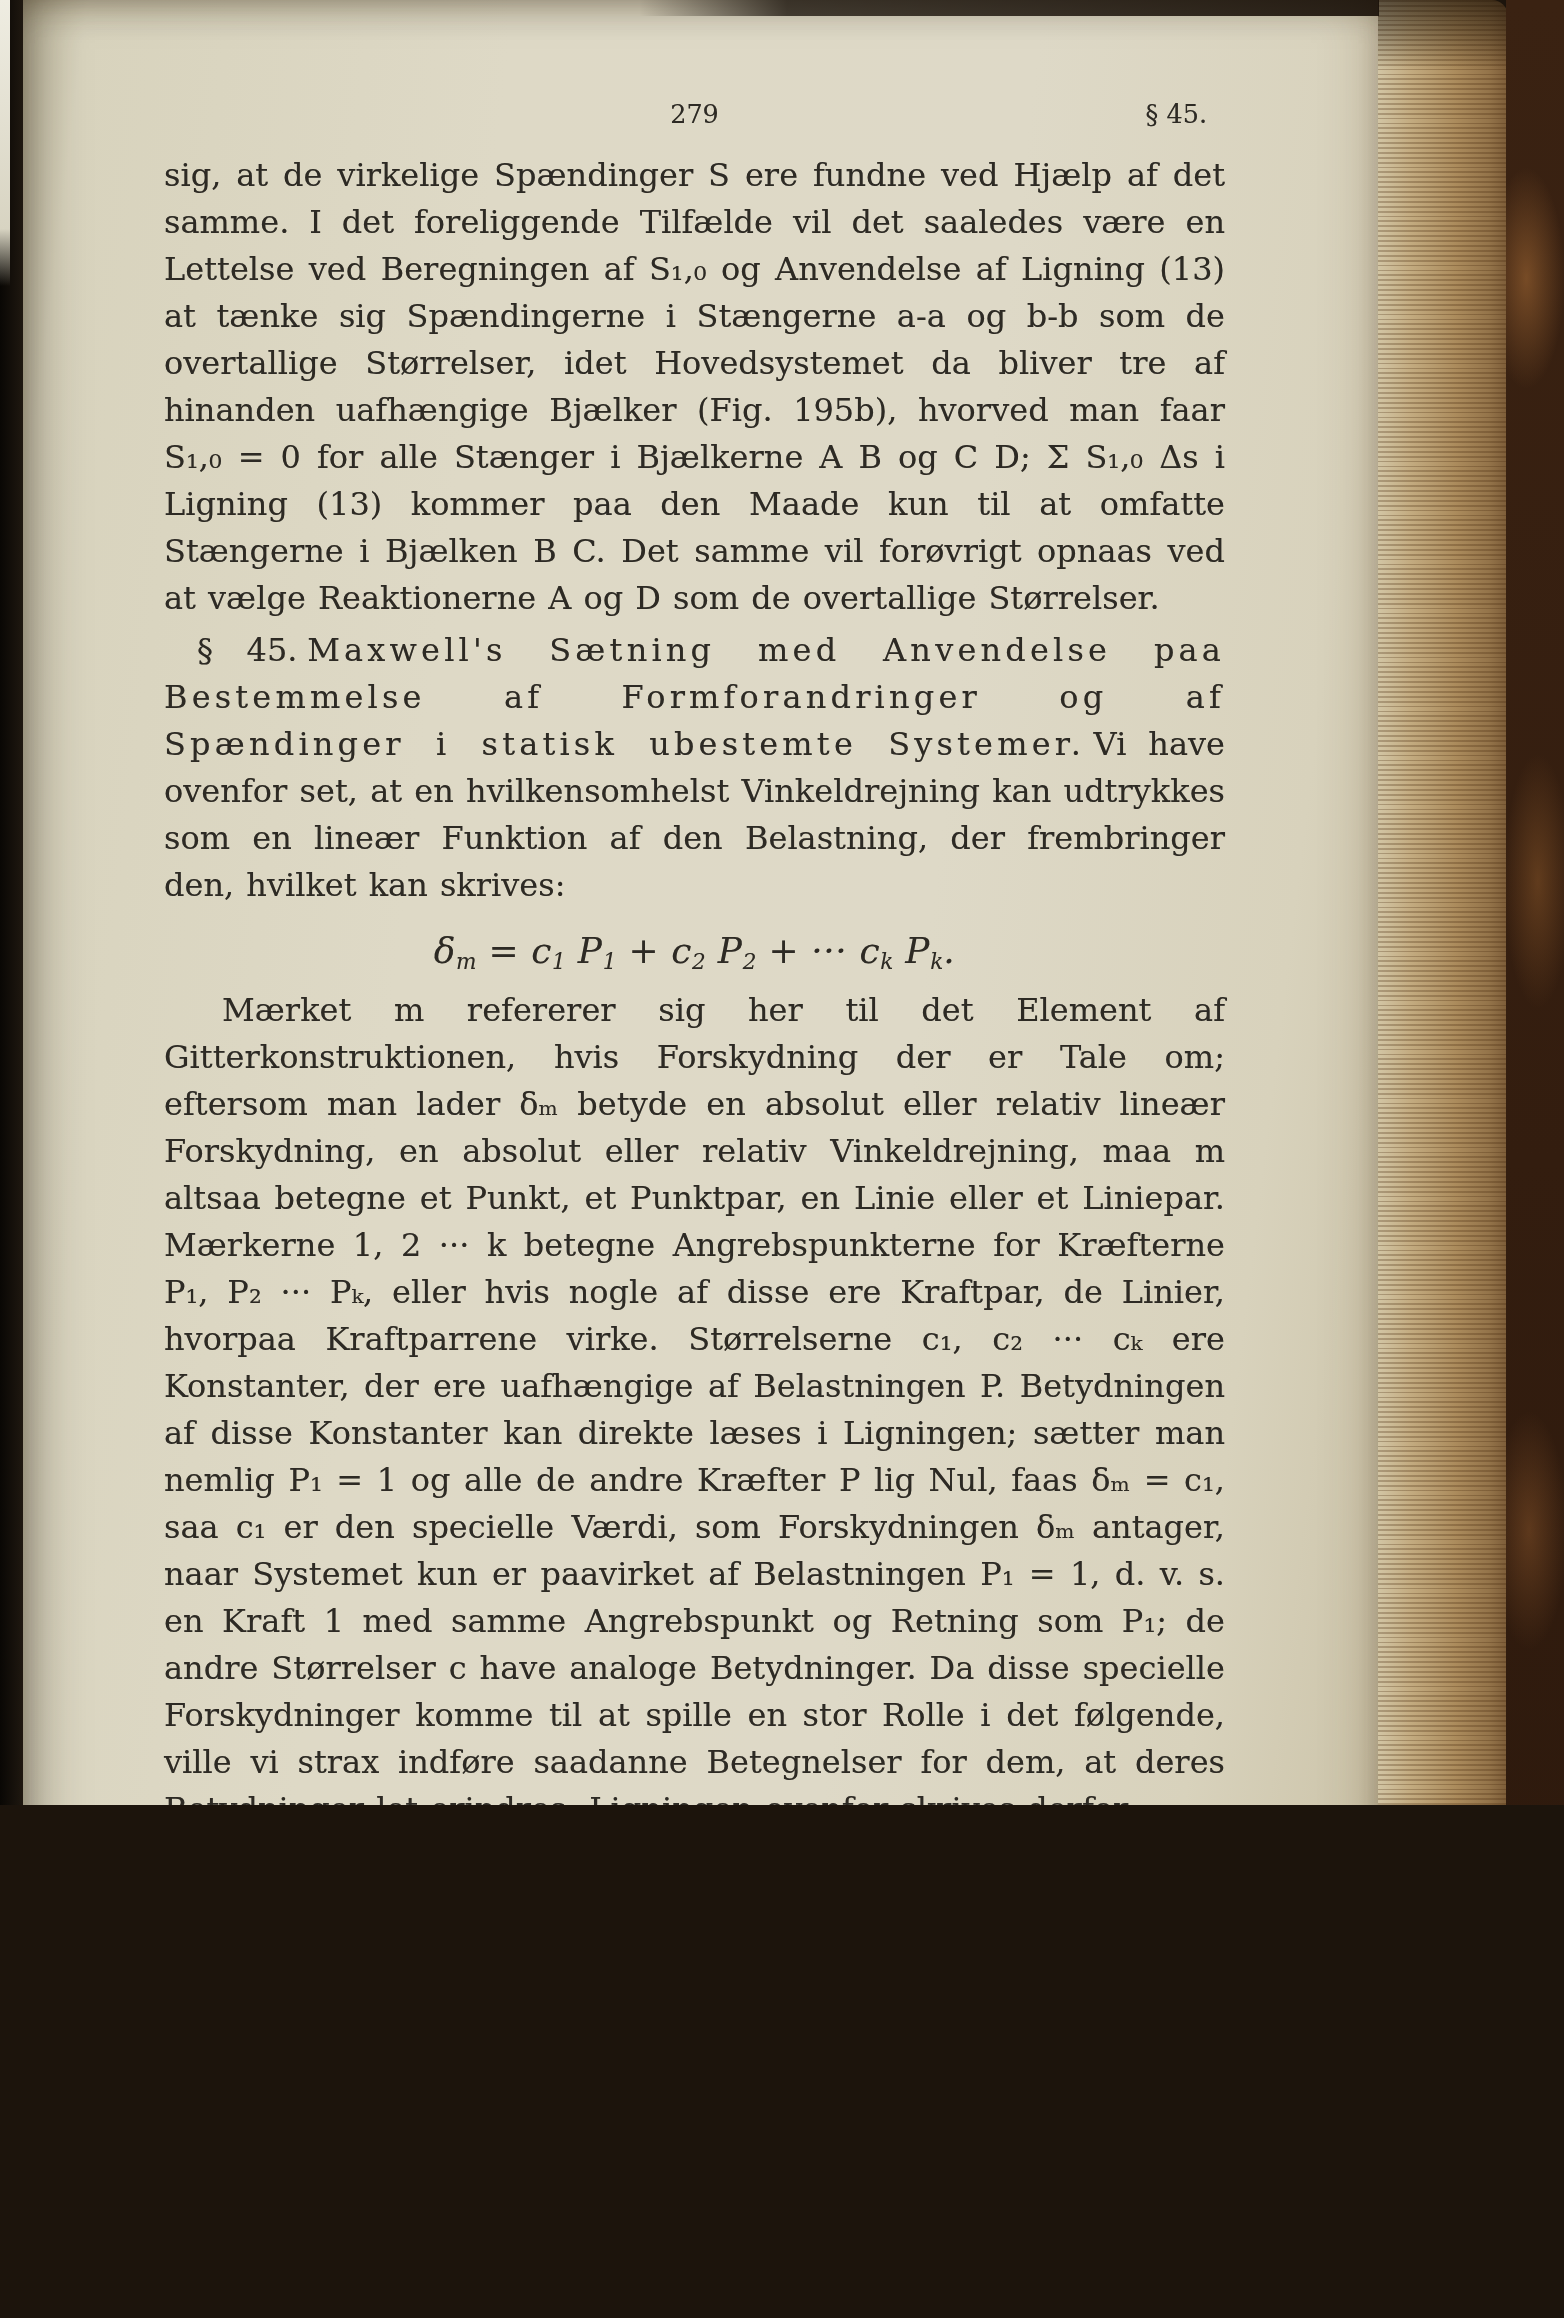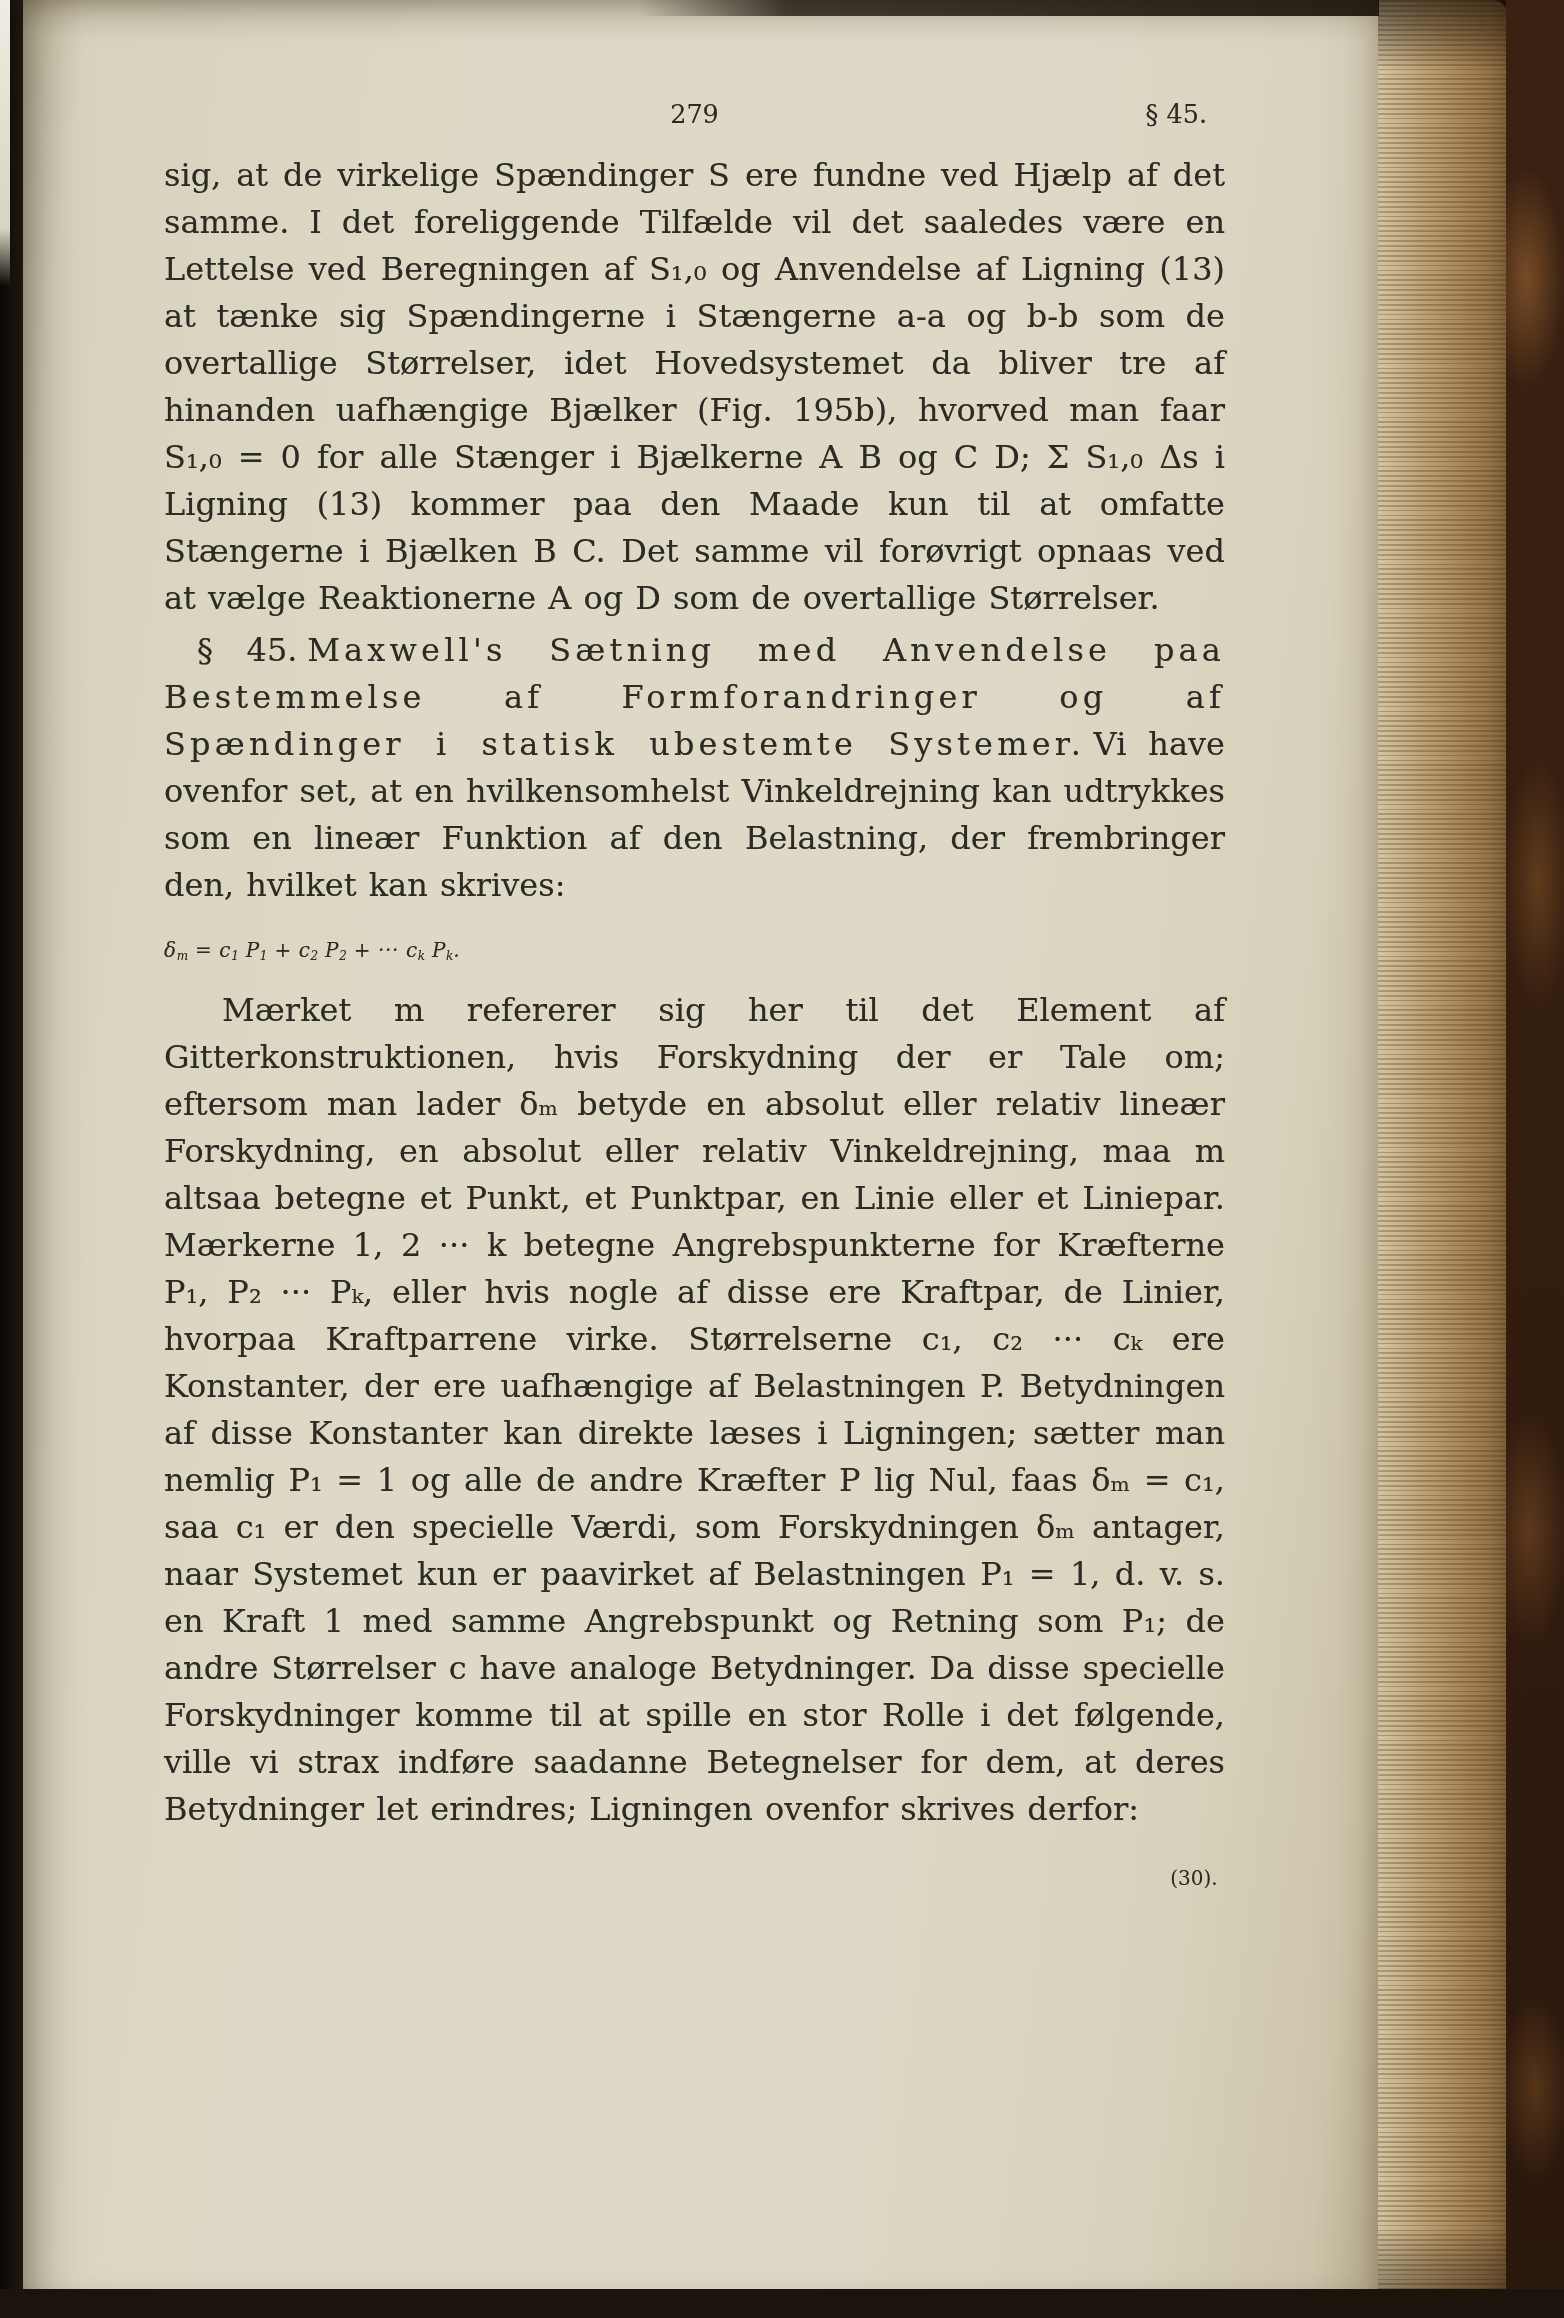--- a/index.html
+++ b/index.html
@@ -1,21 +1,21 @@
 <!DOCTYPE html>
 <html style="font-size:9.7px"><head>
 <meta charset="utf-8">
 <style>
   html, body { margin:0; padding:0; }
   body {
     width:1564px; height:2319px;
     font-family:"DejaVu Serif","Liberation Serif",serif;
     background:#1c140c;
   }
-  .scan { position:relative; width:1564px; height:2289px; overflow:hidden; background:#1c140c; }
+  .scan { position:relative; width:1564px; height:1805px; overflow:hidden; background:#1c140c; }
 
   
   .gutter { position:absolute; top:0; left:0; width:23px; height:2319px;
     background:linear-gradient(to right,#090704,#1f1810); }
   .corner-light { position:absolute; top:0; left:0; width:9.7px; height:286px;
     background:linear-gradient(to bottom,#efede2,#d8d4c2 80%, rgba(216,212,194,0)); }
 
   
   .paper { position:absolute; left:22px; top:0; width:1362px; height:2319px;
     background:linear-gradient(97deg,#c7c1a8 0%,#d8d3bd 4%,#ded9c6 30%,#ded9c7 62%,#d8d2bc 84%,#cdc5ab 95%,#b9ae92 100%);
@@ -58,21 +58,21 @@
   .section-marker { position:absolute; right:18px; }
 
   .para { margin:0; text-align:justify; word-spacing:0.06em; }
   .p2 { margin-top:4.9px; text-indent:33px; }
   .p3 { text-indent:58px; }
   .p4 { text-indent:58px; }
 
   .lead { margin-right:9.7px; }
   .spaced { letter-spacing:0.13em; word-spacing:0.22em; margin-right:8.5px; }
 
-  .equation { position:relative; font-size:20px; line-height:47px; margin:18px 0 13.4px; }
+  .equation { position:relative; text-align:center; font-size:36px; line-height:47px; margin:18px 0 13.4px; }
   .eq-numbered { margin:22px 0 16px; }
   .eq-text { font-style:italic; letter-spacing:0.6px; }
   .eq-text sub { font-size:60%; line-height:0; position:relative; top:0.28em; vertical-align:baseline; letter-spacing:0; }
   .eq-number { position:absolute; right:7.3px; top:0; font-style:normal; }
 </style>
 </head>
 <body>
 
 <div class="scan">
   <div class="paper">

